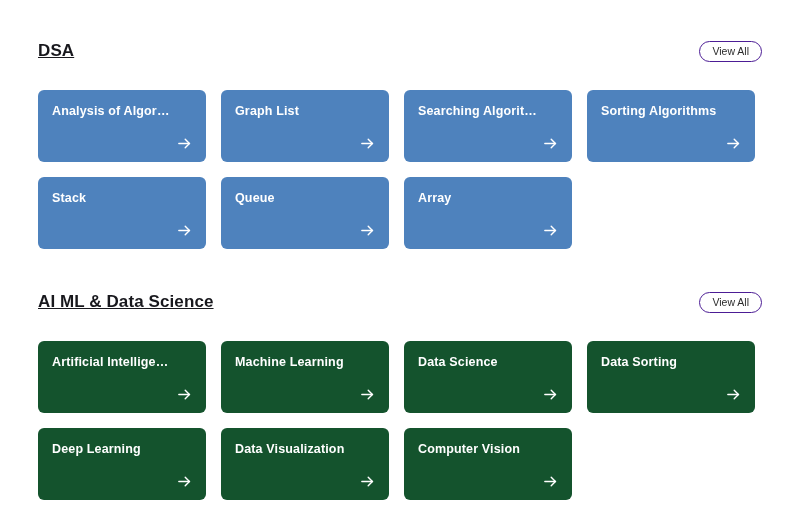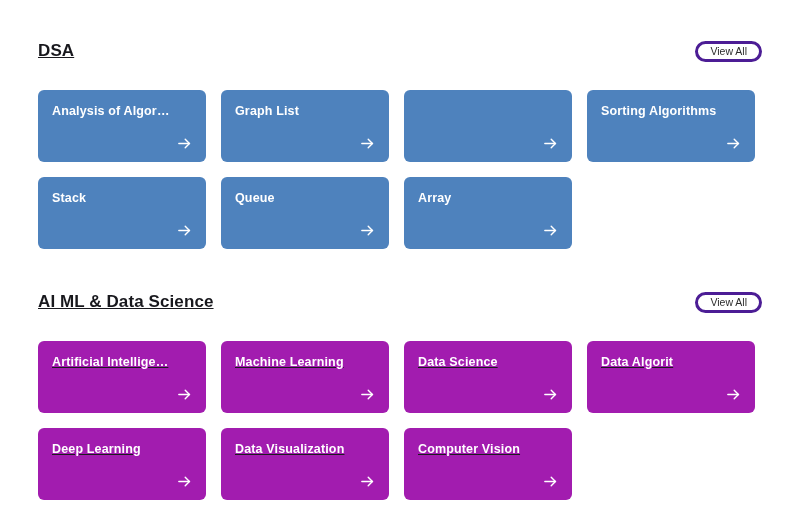--- a/index.html
+++ b/index.html
@@ -44,21 +44,21 @@
     text-decoration: underline;
   }
 
   .view-all-btn {
     display: inline-flex;
     align-items: center;
     justify-content: center;
     height: 21px;
     min-width: 54px;
     padding: 0 12px;
-    border: 3px solid #4c1d95;
+    border: 1px solid #4c1d95;
     border-radius: 11px;
     background: #ffffff;
     color: #2b2b2b;
     font-size: 10.5px;
     font-family: "Liberation Sans", sans-serif;
     line-height: 1;
     cursor: pointer;
     box-sizing: border-box;
     margin-right: 1px;
   }
@@ -75,21 +75,21 @@
     position: relative;
     height: 72px;
     border-radius: 6px;
     box-sizing: border-box;
     padding: 14px 14px 0 14px;
     cursor: pointer;
     overflow: hidden;
   }
 
   .card.blue  { background: #4e82bd; }
-  .card.purple{ background: #a21caf; text-decoration: underline; }
+  .card.purple{ background: #14532d; }
 
   .card-title {
     display: block;
     font-size: 12.5px;
     font-weight: bold;
     color: #ffffff;
     letter-spacing: 0.15px;
     white-space: nowrap;
     overflow: hidden;
     text-overflow: ellipsis;
@@ -139,20 +139,21 @@
         <span class="card-title">Graph List</span>
         <span class="card-arrow">
           <svg viewBox="0 0 24 24" width="17" height="17" fill="none" stroke="currentColor" stroke-width="2" stroke-linecap="round" stroke-linejoin="round">
               <line x1="4" y1="12" x2="19" y2="12"></line>
               <polyline points="13 6 19 12 13 18"></polyline>
             </svg>
         </span>
       </div>
 
       <div class="card blue">
+        <span class="card-title">Searching Algorit…</span>
         <span class="card-arrow">
           <svg viewBox="0 0 24 24" width="17" height="17" fill="none" stroke="currentColor" stroke-width="2" stroke-linecap="round" stroke-linejoin="round">
               <line x1="4" y1="12" x2="19" y2="12"></line>
               <polyline points="13 6 19 12 13 18"></polyline>
             </svg>
         </span>
       </div>
 
       <div class="card blue">
         <span class="card-title">Sorting Algorithms</span>
@@ -229,21 +230,21 @@
         <span class="card-title">Data Science</span>
         <span class="card-arrow">
           <svg viewBox="0 0 24 24" width="17" height="17" fill="none" stroke="currentColor" stroke-width="2" stroke-linecap="round" stroke-linejoin="round">
               <line x1="4" y1="12" x2="19" y2="12"></line>
               <polyline points="13 6 19 12 13 18"></polyline>
             </svg>
         </span>
       </div>
 
       <div class="card purple">
-        <span class="card-title">Data Algorit</span>
+        <span class="card-title">Data Sorting</span>
         <span class="card-arrow">
           <svg viewBox="0 0 24 24" width="17" height="17" fill="none" stroke="currentColor" stroke-width="2" stroke-linecap="round" stroke-linejoin="round">
               <line x1="4" y1="12" x2="19" y2="12"></line>
               <polyline points="13 6 19 12 13 18"></polyline>
             </svg>
         </span>
       </div>
 
       <div class="card purple">
         <span class="card-title">Deep Learning</span>

